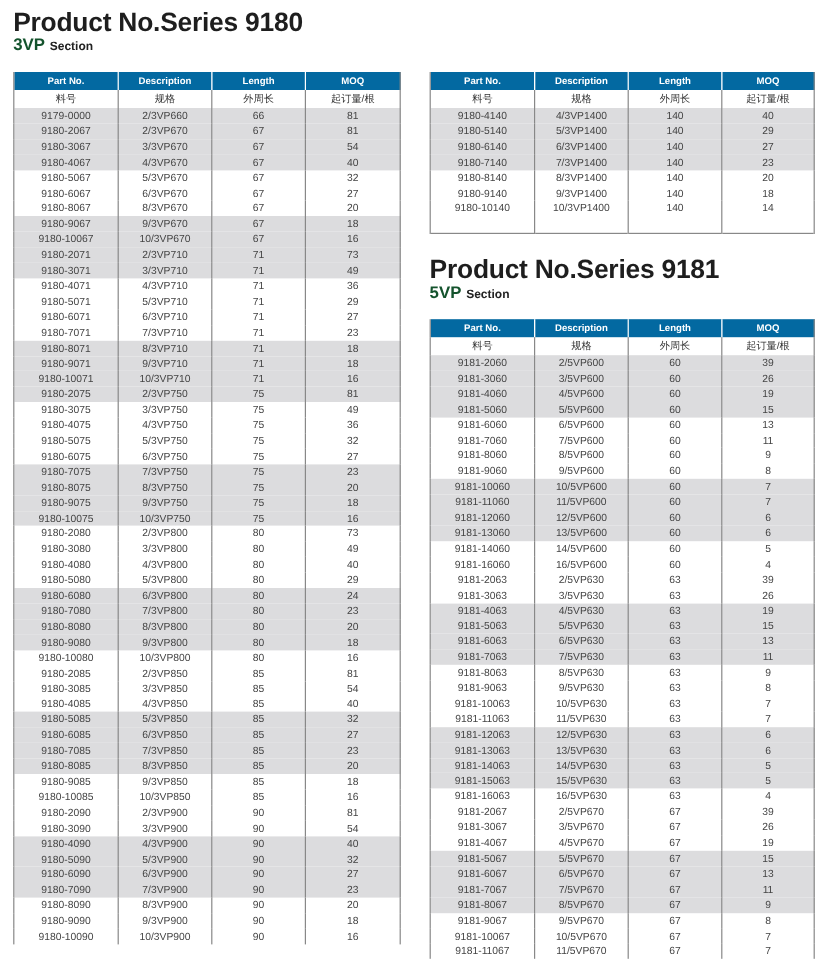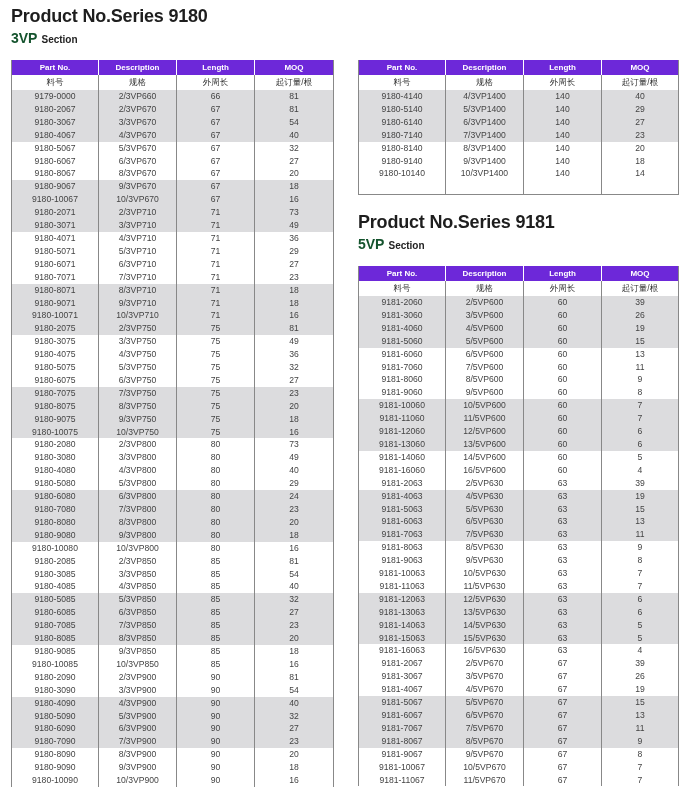--- a/index.html
+++ b/index.html
@@ -1,22 +1,22 @@
 <!DOCTYPE html>
 <html><head>
 <meta charset="utf-8">
 <style>
   html, body { margin:0; padding:0; background:#ffffff; }
   body { width:689px; height:803px; overflow:hidden; position:relative; font-family:"Liberation Sans", sans-serif; color:#333; }
-  .title { position:absolute; font-family:"Liberation Sans", sans-serif; font-weight:bold; font-size:18px; color:#1e1e1e; letter-spacing:-0.2px; white-space:nowrap; }
+  .title { position:absolute; font-family:"Liberation Sans", sans-serif; font-weight:bold; font-size:22px; color:#1e1e1e; letter-spacing:-0.2px; white-space:nowrap; }
   .subtitle { position:absolute; white-space:nowrap; font-weight:bold; }
   .subtitle .code { color:#14532d; font-size:14px; }
   .subtitle .word { color:#222; font-size:10px; margin-left:4px; }
   table.spec { position:absolute; border-collapse:collapse; table-layout:fixed; font-size:8.6px; color:#444; }
-  table.spec th { background:#6d28d9; color:#fff; font-weight:bold; font-size:8px; height:15px; padding:0; border-left:1px solid #fff; border-right:1px solid #fff; }
+  table.spec th { background:#0369a1; color:#fff; font-weight:bold; font-size:8px; height:15px; padding:0; border-left:1px solid #fff; border-right:1px solid #fff; }
   table.spec th:first-child { border-left:none; }
   table.spec th:last-child { border-right:none; }
   table.spec td { text-align:center; height:12.9px; padding:0; line-height:12.9px; border-left:1px solid #888; border-right:1px solid #888; white-space:nowrap; }
   table.spec tr.sub td { height:15px; line-height:15px; font-size:8.5px; color:#333; }
   table.spec tr.g td { background:#dcdcde; }
   table.spec tr.end td { height:14px; }
   table.spec { border-left:1px solid #888; border-right:1px solid #888; border-bottom:1px solid #888; }
   table.open { border-bottom:none; }
 </style>
 </head>
@@ -559,20 +559,26 @@
         <td>16/5VP600</td>
         <td>60</td>
         <td>4</td>
       </tr>
       <tr>
         <td>9181-2063</td>
         <td>2/5VP630</td>
         <td>63</td>
         <td>39</td>
       </tr>
+      <tr>
+        <td>9181-3063</td>
+        <td>3/5VP630</td>
+        <td>63</td>
+        <td>26</td>
+      </tr>
       <tr class="g">
         <td>9181-4063</td>
         <td>4/5VP630</td>
         <td>63</td>
         <td>19</td>
       </tr>
       <tr class="g">
         <td>9181-5063</td>
         <td>5/5VP630</td>
         <td>63</td>

